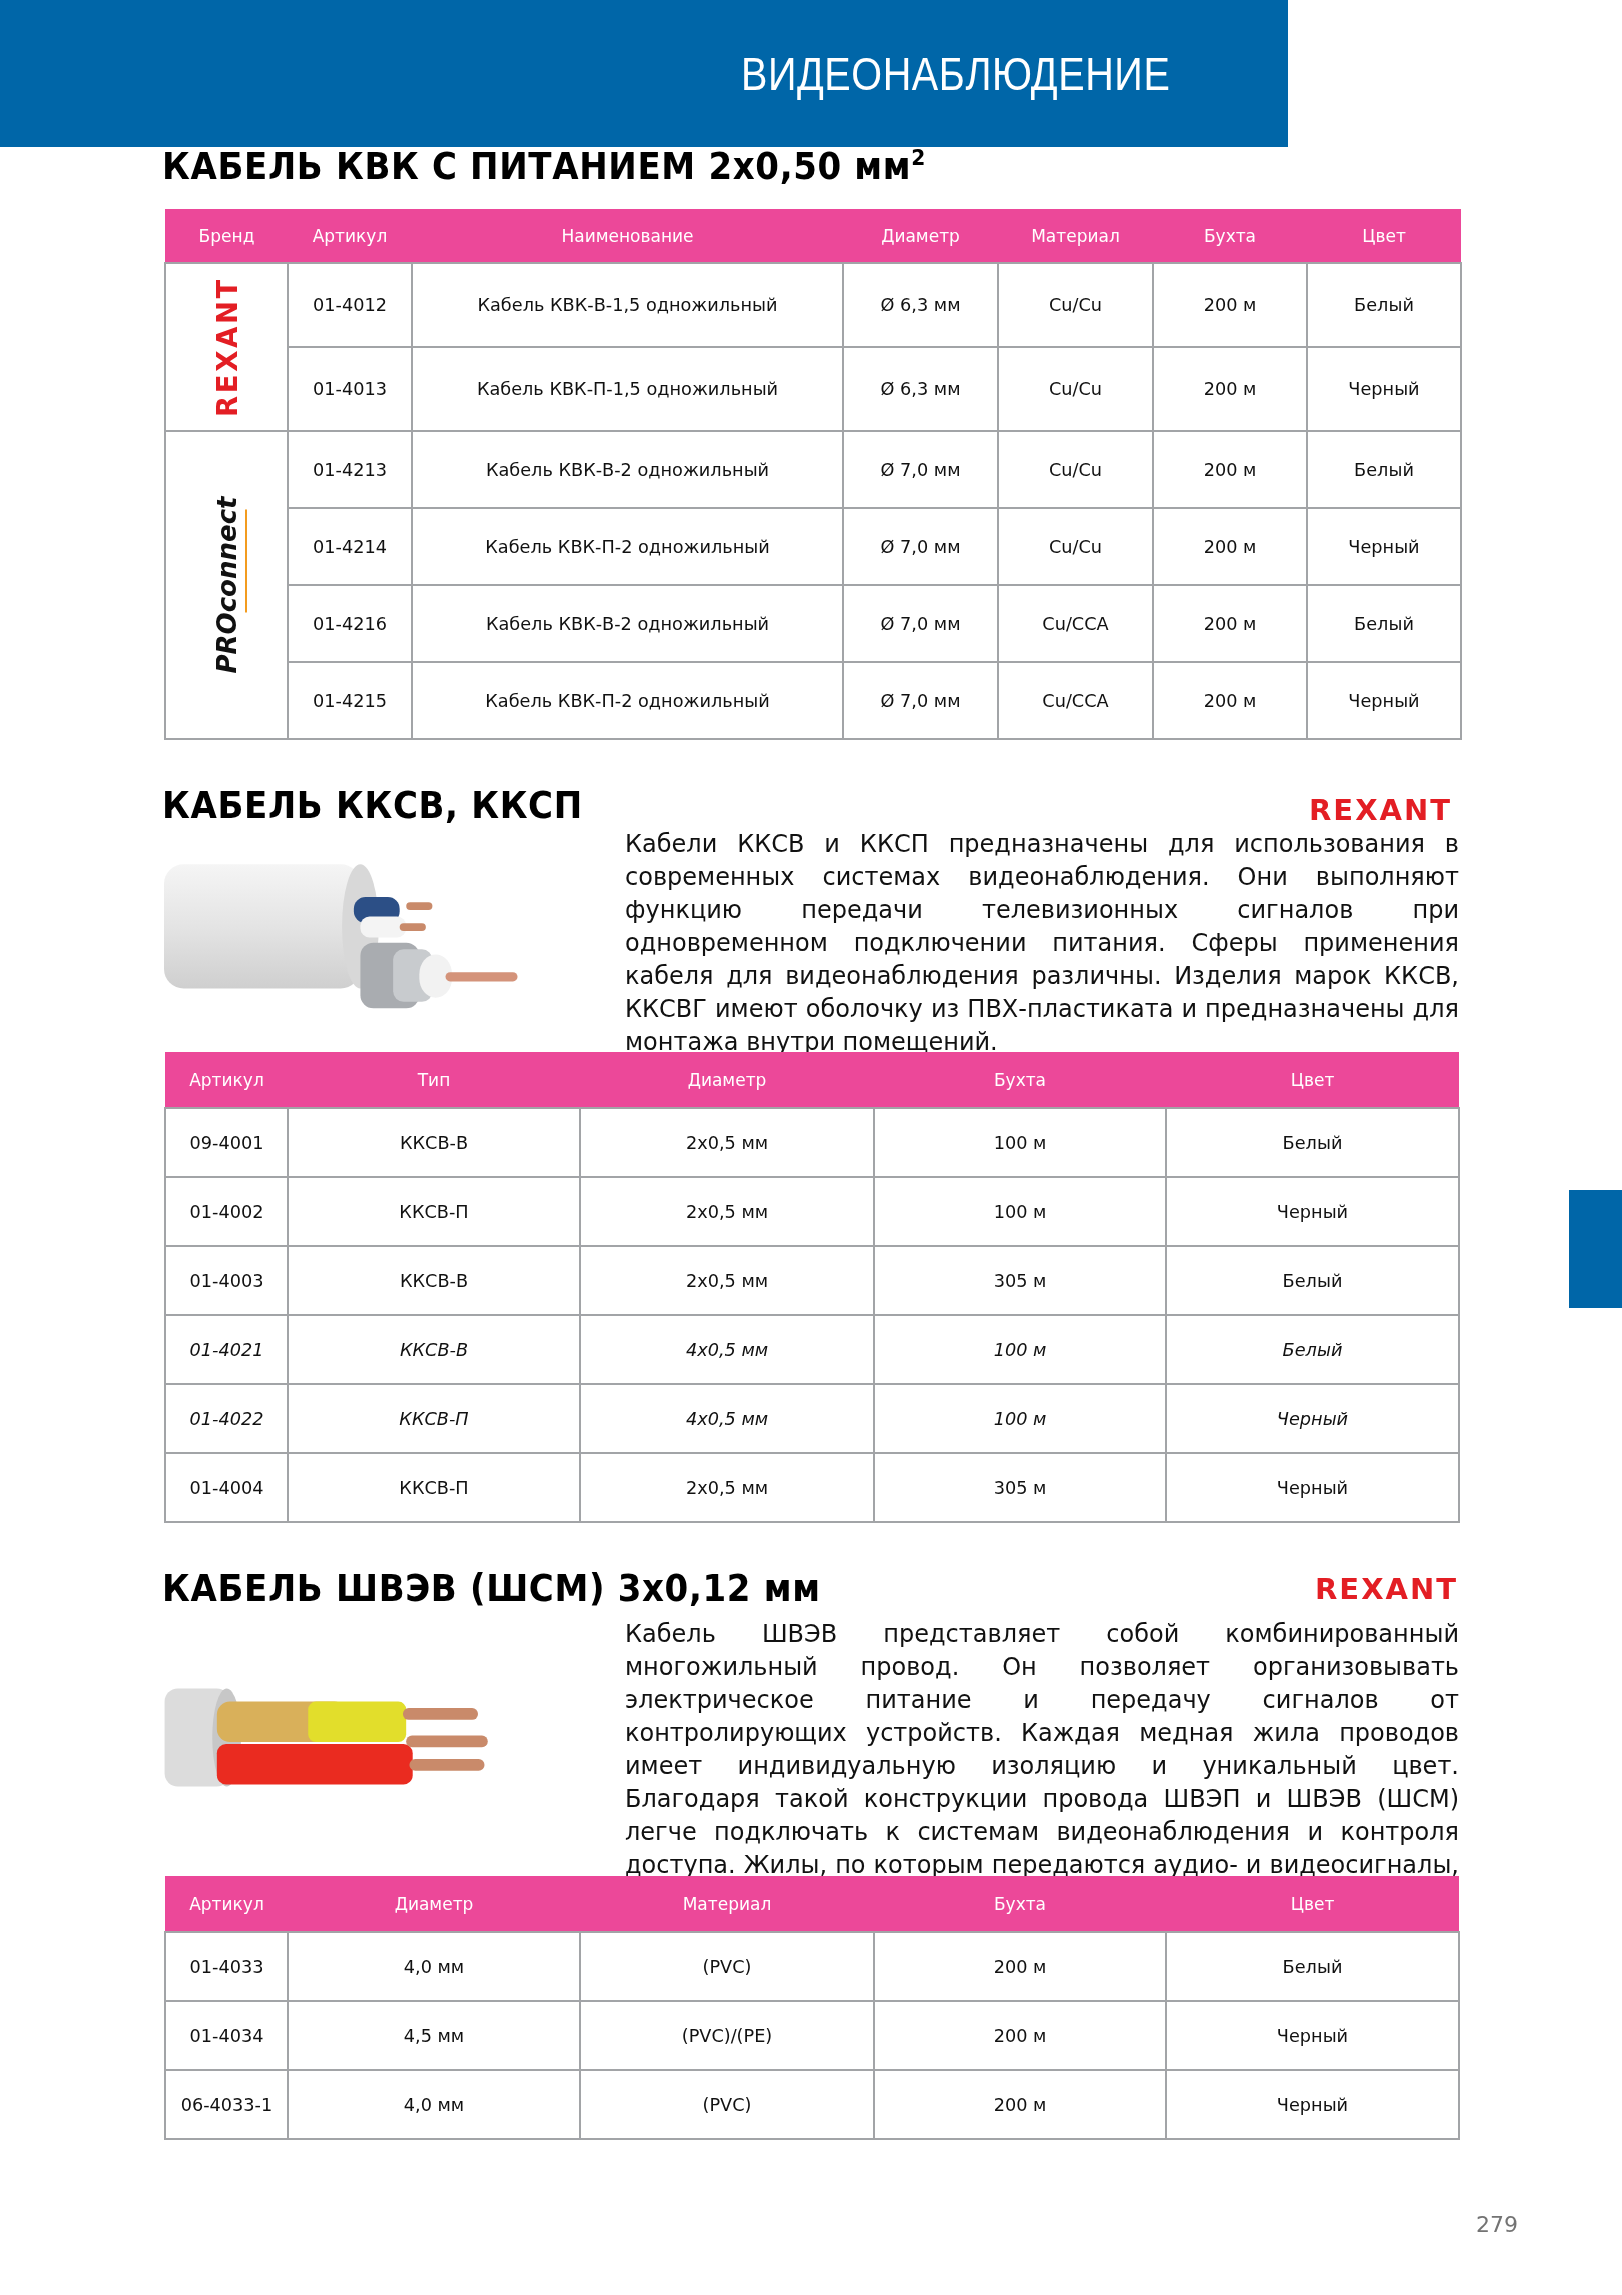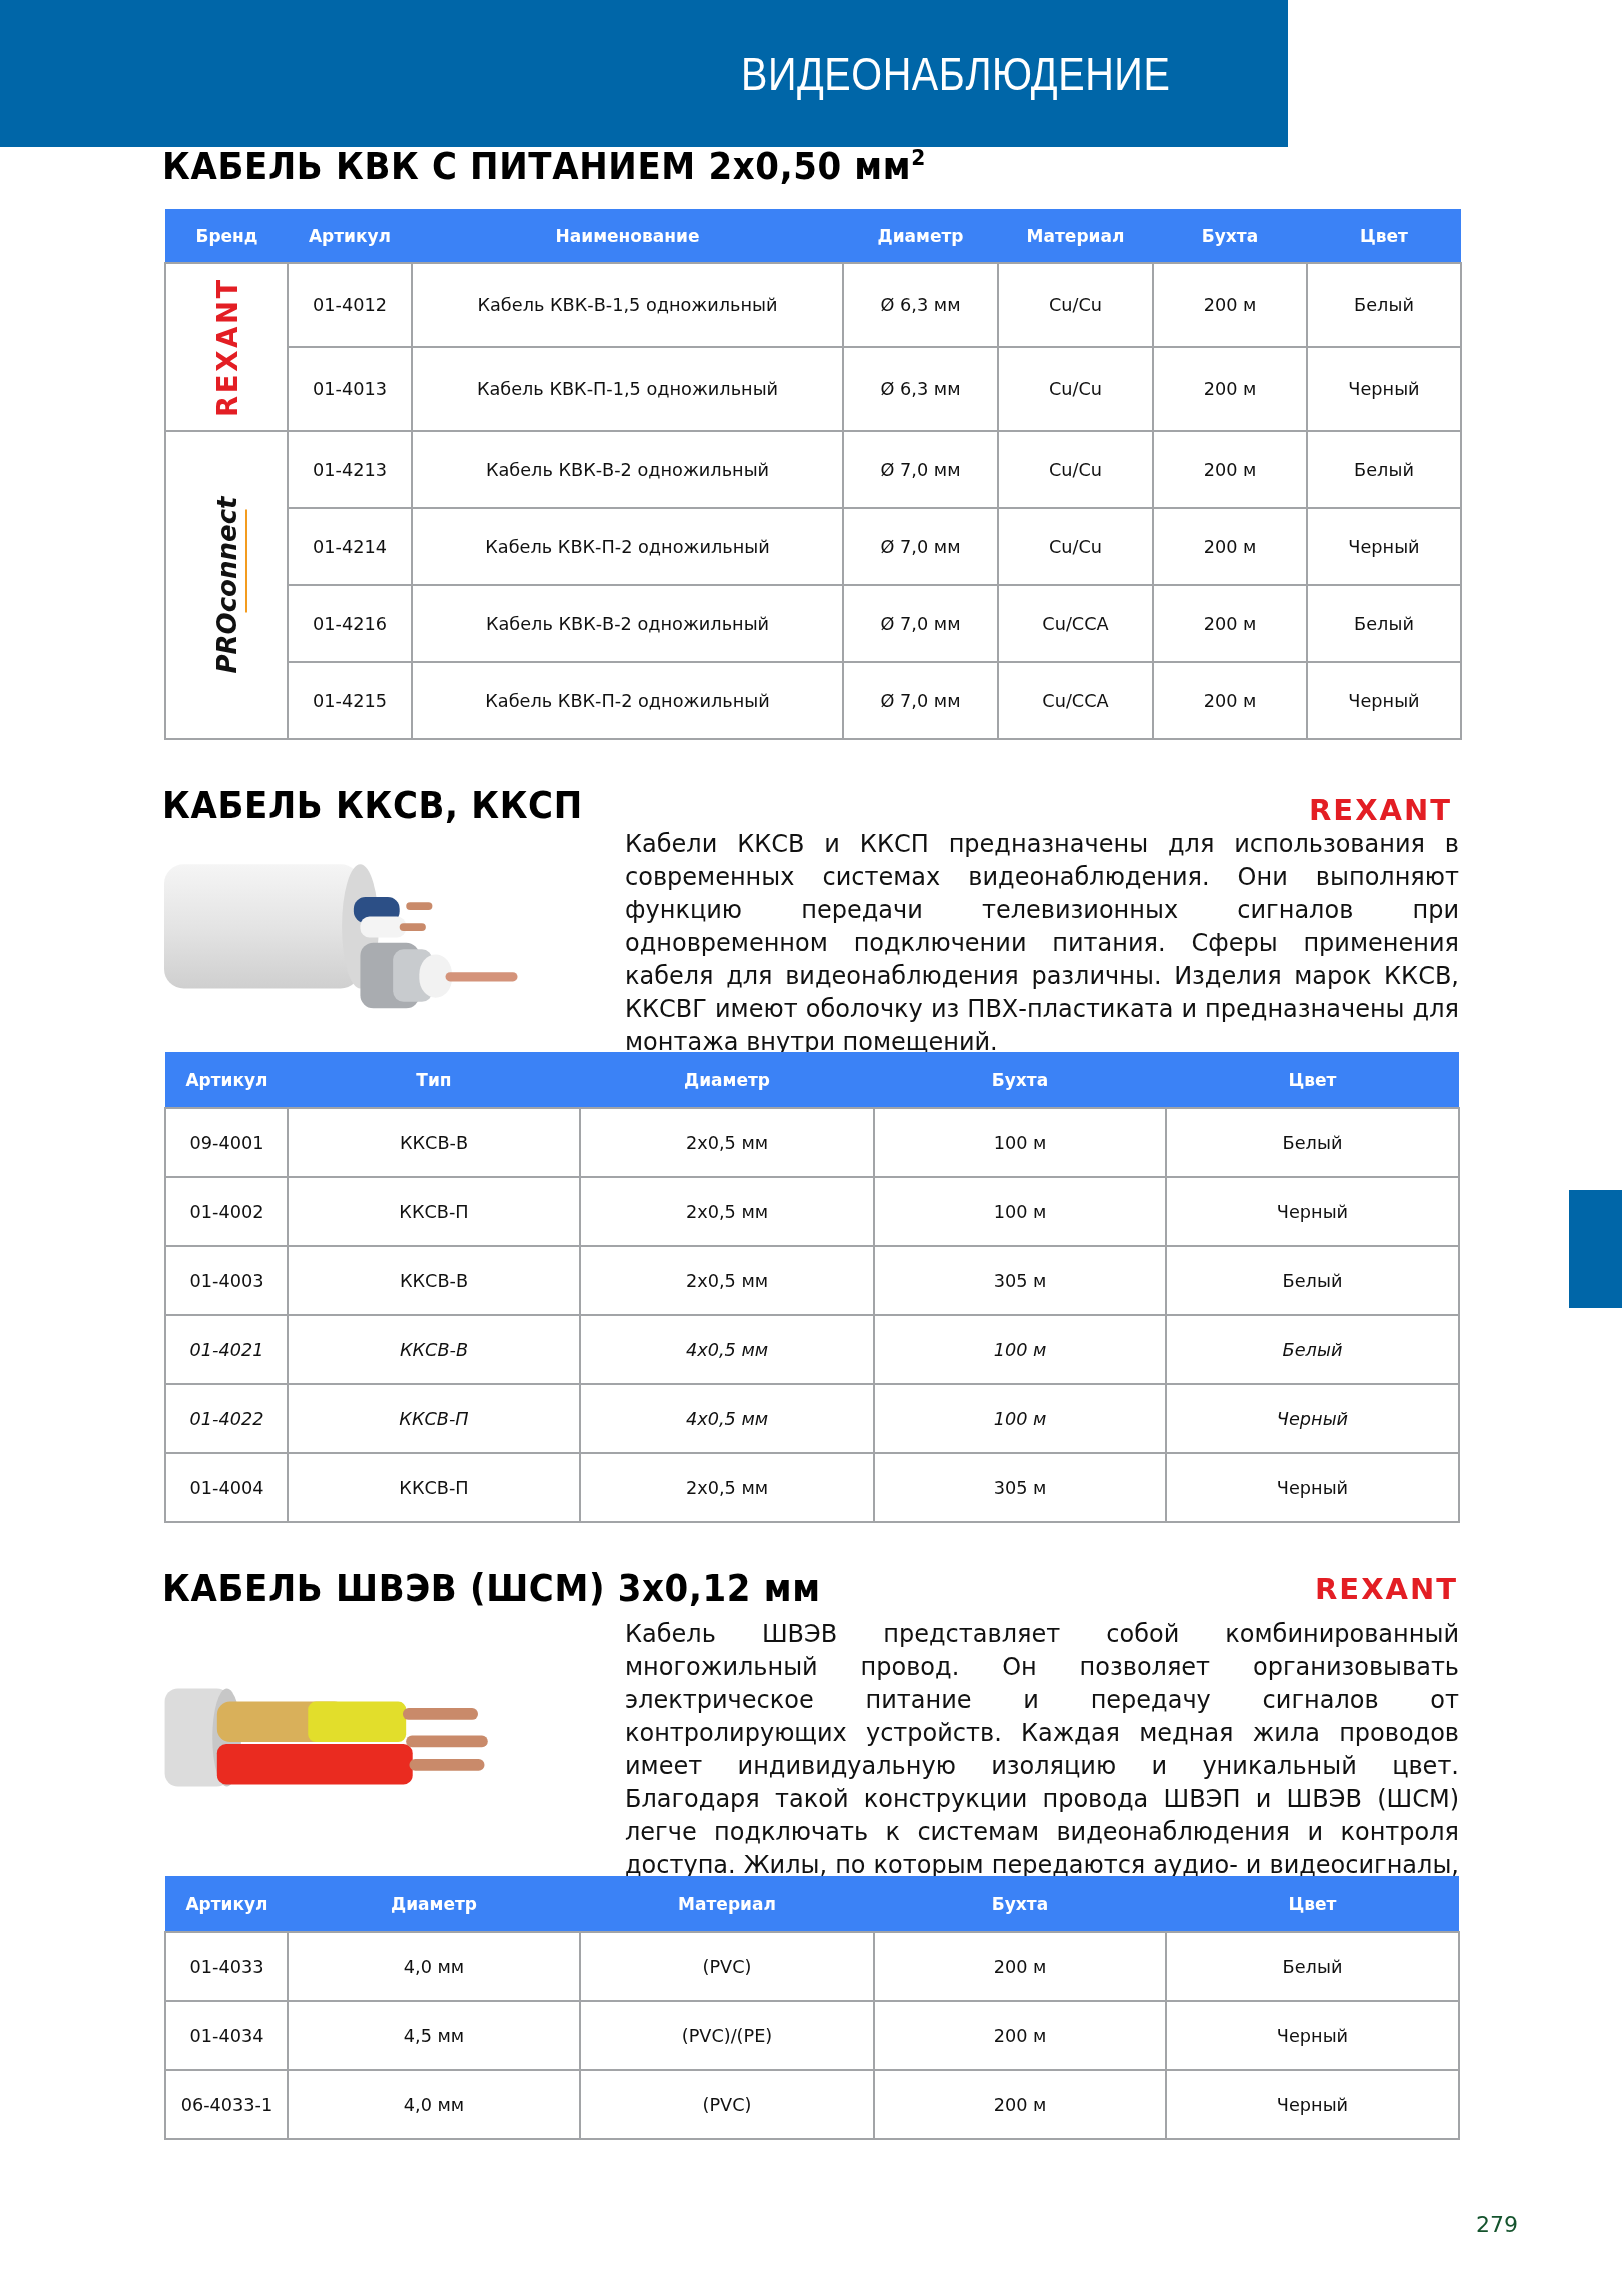--- a/index.html
+++ b/index.html
@@ -10,34 +10,34 @@
   .top-band .chapter { position: absolute; right: 118px; top: 47px; color: #fff; font-family: "Liberation Sans", sans-serif; font-size: 46px; letter-spacing: 0.7px; transform: scaleX(0.86); transform-origin: right center; }
 
   .side-tab { position: absolute; left: 1569px; top: 1190px; width: 54px; height: 118px; background: #0066a8; }
 
   .sec-title { position: absolute; left: 162px; font-family: "DejaVu Sans", sans-serif; font-weight: bold; font-size: 37px; color: #000; letter-spacing: 0.7px; transform: scaleX(0.92); transform-origin: left center; white-space: nowrap; }
   .sec-title sup { font-size: 22px; vertical-align: 14.4px; }
 
   .rexant-logo { position: absolute; font-family: "DejaVu Sans", sans-serif; font-weight: bold; color: #e31e24; font-size: 29px; letter-spacing: 2px; }
 
   table.grid { position: absolute; left: 164px; width: 1296px; border-collapse: collapse; table-layout: fixed; }
-  table.grid th { background: #3b82f6; color: #fff; font-weight: bold; font-size: 17px; text-align: center; font-family: "DejaVu Sans", sans-serif; border: none; }
+  table.grid th { background: #ec4899; color: #fff; font-weight: normal; font-size: 17px; text-align: center; font-family: "DejaVu Sans", sans-serif; border: none; }
   table.grid td { border: 2.6px solid #a2a4a7; text-align: center; font-size: 17.7px; color: #111; font-family: "DejaVu Sans", sans-serif; }
   table.grid td.brand { padding: 0; position: relative; }
 
   .brand-rexant { position: absolute; left: 50%; top: 50%; transform: translate(-50%, -50%) rotate(-90deg); font-family: "DejaVu Sans", sans-serif; font-weight: bold; font-size: 27.5px; color: #e31e24; letter-spacing: 2.6px; white-space: nowrap; }
   .brand-pro { position: absolute; left: 50%; top: 50%; transform: translate(-50%, -50%) rotate(-90deg); font-family: "DejaVu Sans", sans-serif; font-weight: bold; font-style: italic; font-size: 26px; color: #111; white-space: nowrap; }
   .brand-pro .conn { position: relative; }
   .brand-pro .conn::after { content: ""; position: absolute; left: 0; right: 13px; bottom: -5.2px; height: 2.6px; background: #f39c1f; }
 
   .desc { position: absolute; left: 625px; width: 834px; font-family: "DejaVu Sans", sans-serif; font-size: 24px; line-height: 33px; text-align: justify; color: #111; }
 
   .cable-img { position: absolute; }
 
-  .page-num { position: absolute; left: 1476px; top: 2212px; font-family: "DejaVu Sans", sans-serif; font-size: 22px; color: #14532d; }
+  .page-num { position: absolute; left: 1476px; top: 2212px; font-family: "DejaVu Sans", sans-serif; font-size: 22px; color: #737373; }
 </style>
 </head>
 <body>
 
 <div class="top-band">
   <div class="chapter">ВИДЕОНАБЛЮДЕНИЕ</div>
 </div>
 <div class="side-tab"></div>
 
 <div class="sec-title" style="top:145px;"><span>КАБЕЛЬ КВК С ПИТАНИЕМ 2х0,50 мм</span><sup>2</sup></div>

